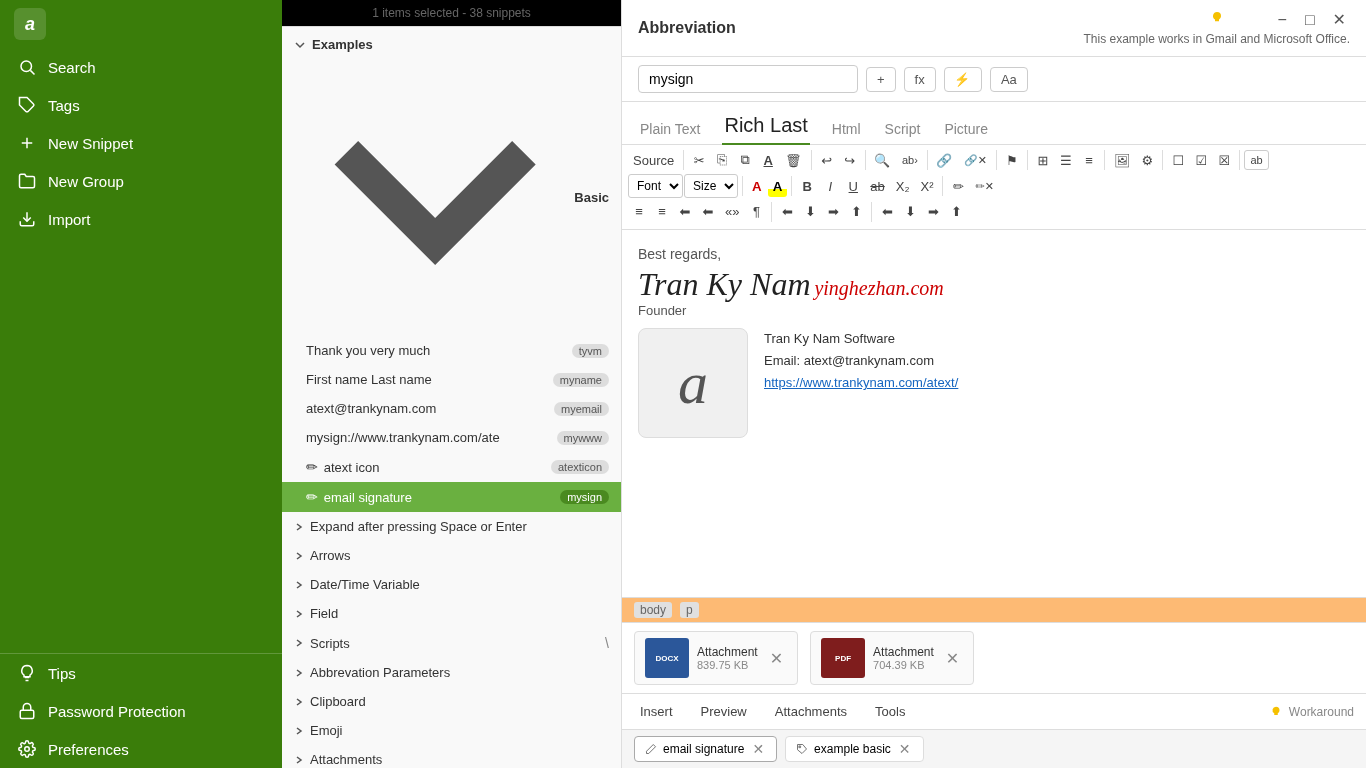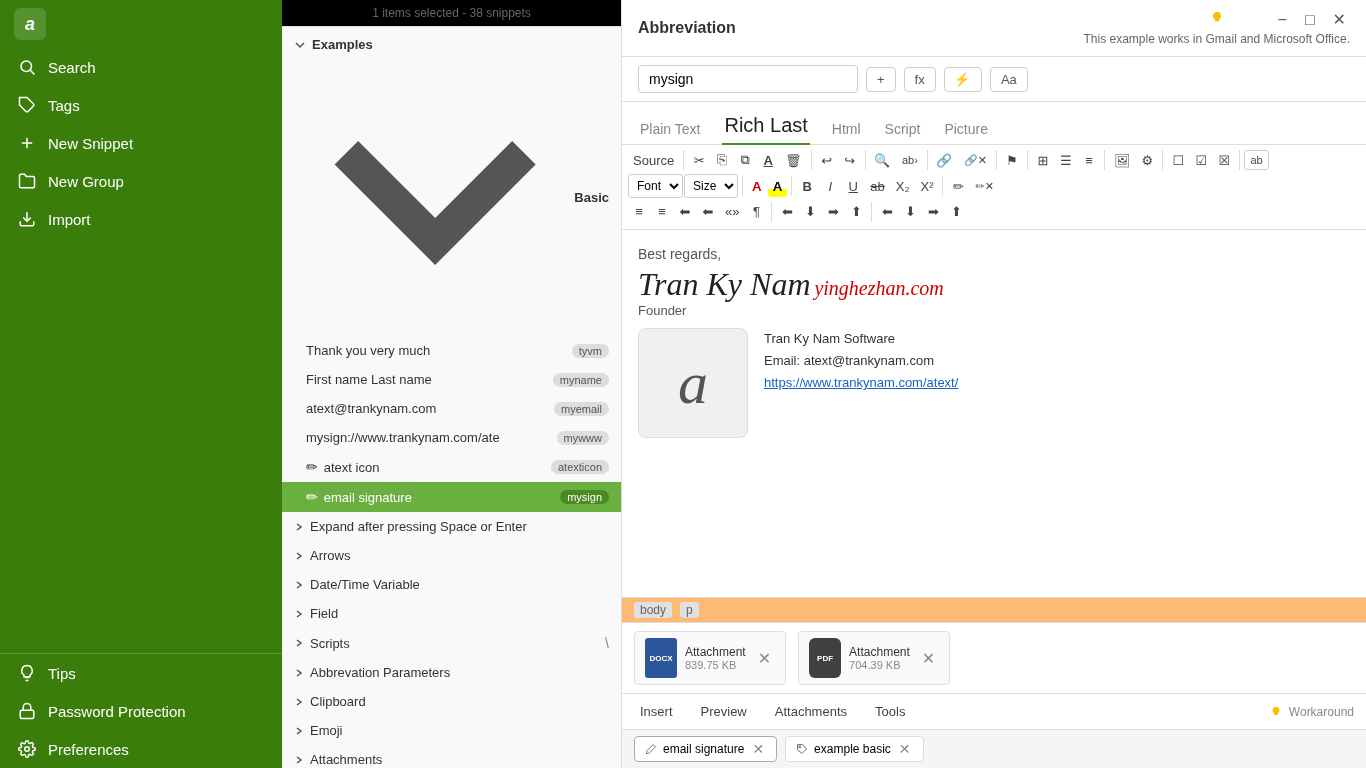--- a/index.html
+++ b/index.html
@@ -308,34 +308,34 @@
     .attachment-chip {
       display: flex;
       align-items: center;
       gap: 8px;
       border: 1px solid #ddd;
       border-radius: 4px;
       padding: 6px 10px;
       background: #fafafa;
     }
     .attachment-icon {
-      width: 32px;
+      width: 44px;
       height: 40px;
       border-radius: 3px;
       display: flex;
       align-items: center;
       justify-content: center;
       font-size: 9px;
       font-weight: bold;
       color: #fff;
       flex-direction: column;
       text-align: right;
     }
     .attachment-icon.docx { background: #2b579a; }
-    .attachment-icon.pdf { background: #404040; border-radius: 6px; }
+    .attachment-icon.pdf { background: #7f1d1d; }
     .attachment-info { font-size: 12px; color: #333; }
     .attachment-info .att-size { color: #888; font-size: 11px; }
     .attachment-close {
       cursor: pointer;
       color: #888;
       font-size: 16px;
       padding: 0 4px;
     }
 
     .bottom-toolbar {

